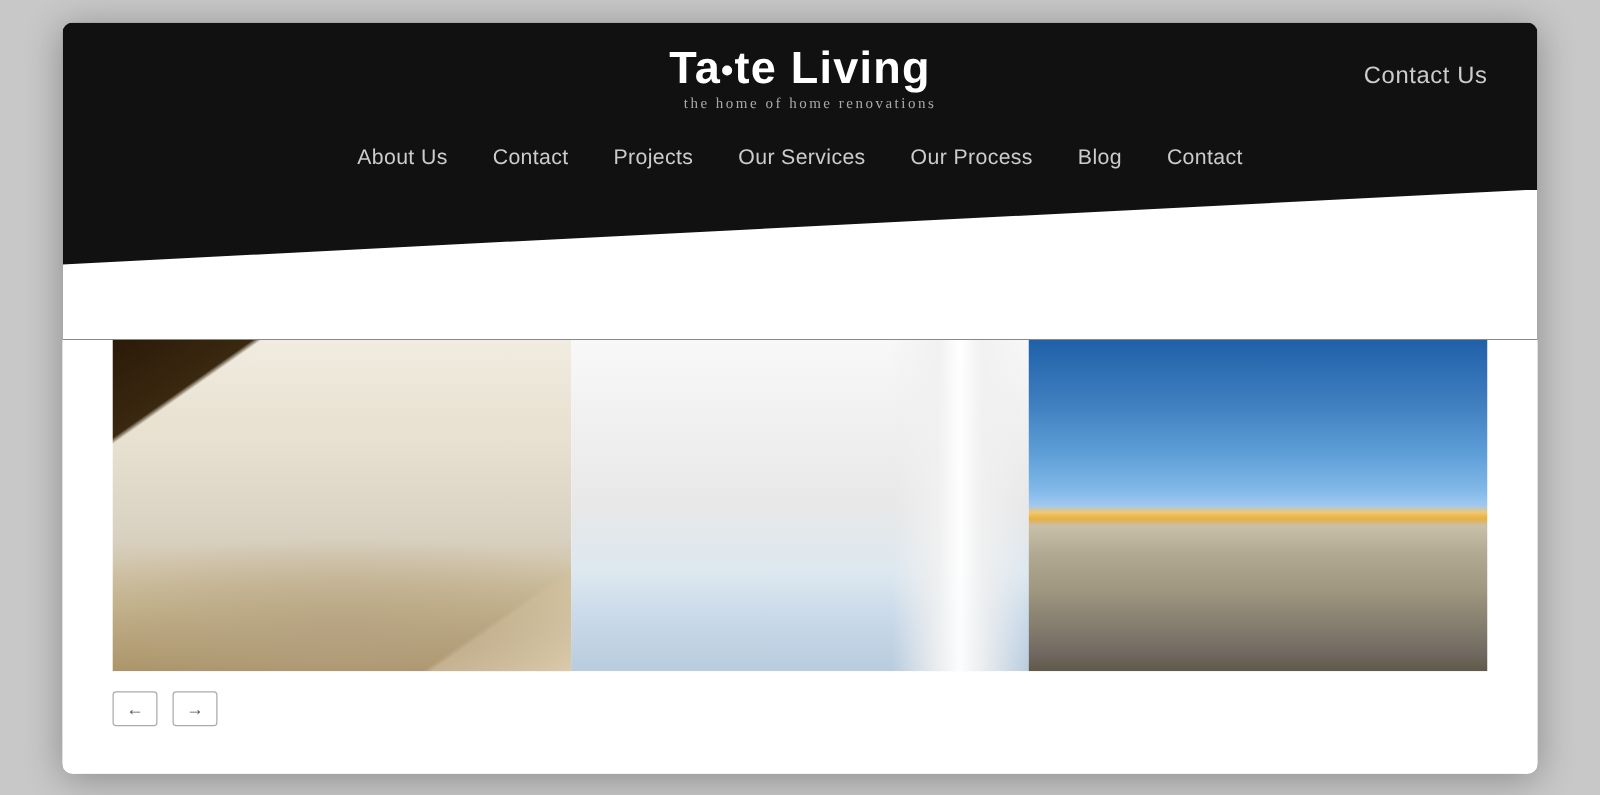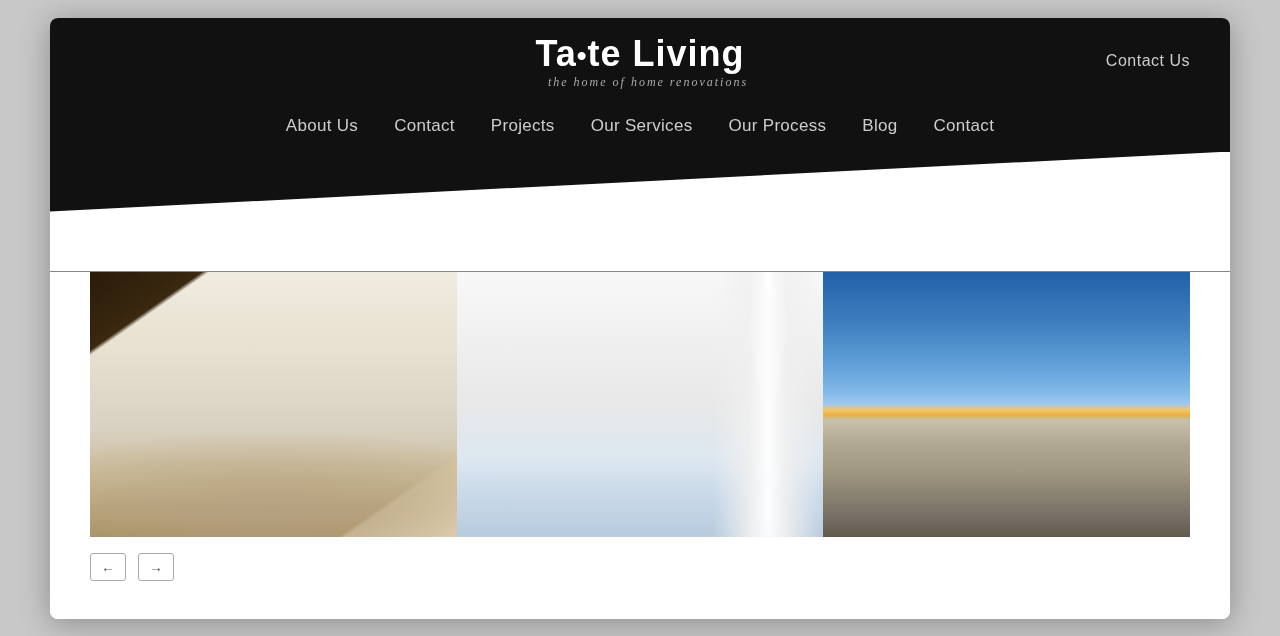--- a/index.html
+++ b/index.html
@@ -45,32 +45,31 @@
       color: white;
       font-family: Arial, sans-serif;
       letter-spacing: 1px;
       line-height: 1;
     }
 
     .logo-subtitle {
       font-size: 12px;
       color: #aaa;
       letter-spacing: 2px;
-      font-style: italic;
       margin-top: 3px;
       margin-left: 16px;
     }
 
     .contact-us-btn {
       position: absolute;
       right: 40px;
       top: 50%;
       transform: translateY(-50%);
       color: #ccc;
-      font-size: 16px;
+      font-size: 19px;
       cursor: pointer;
       font-family: Arial, sans-serif;
       letter-spacing: 0.5px;
     }
 
     .nav-bar {
       display: flex;
       justify-content: center;
       align-items: center;
       padding: 12px 40px 16px;

